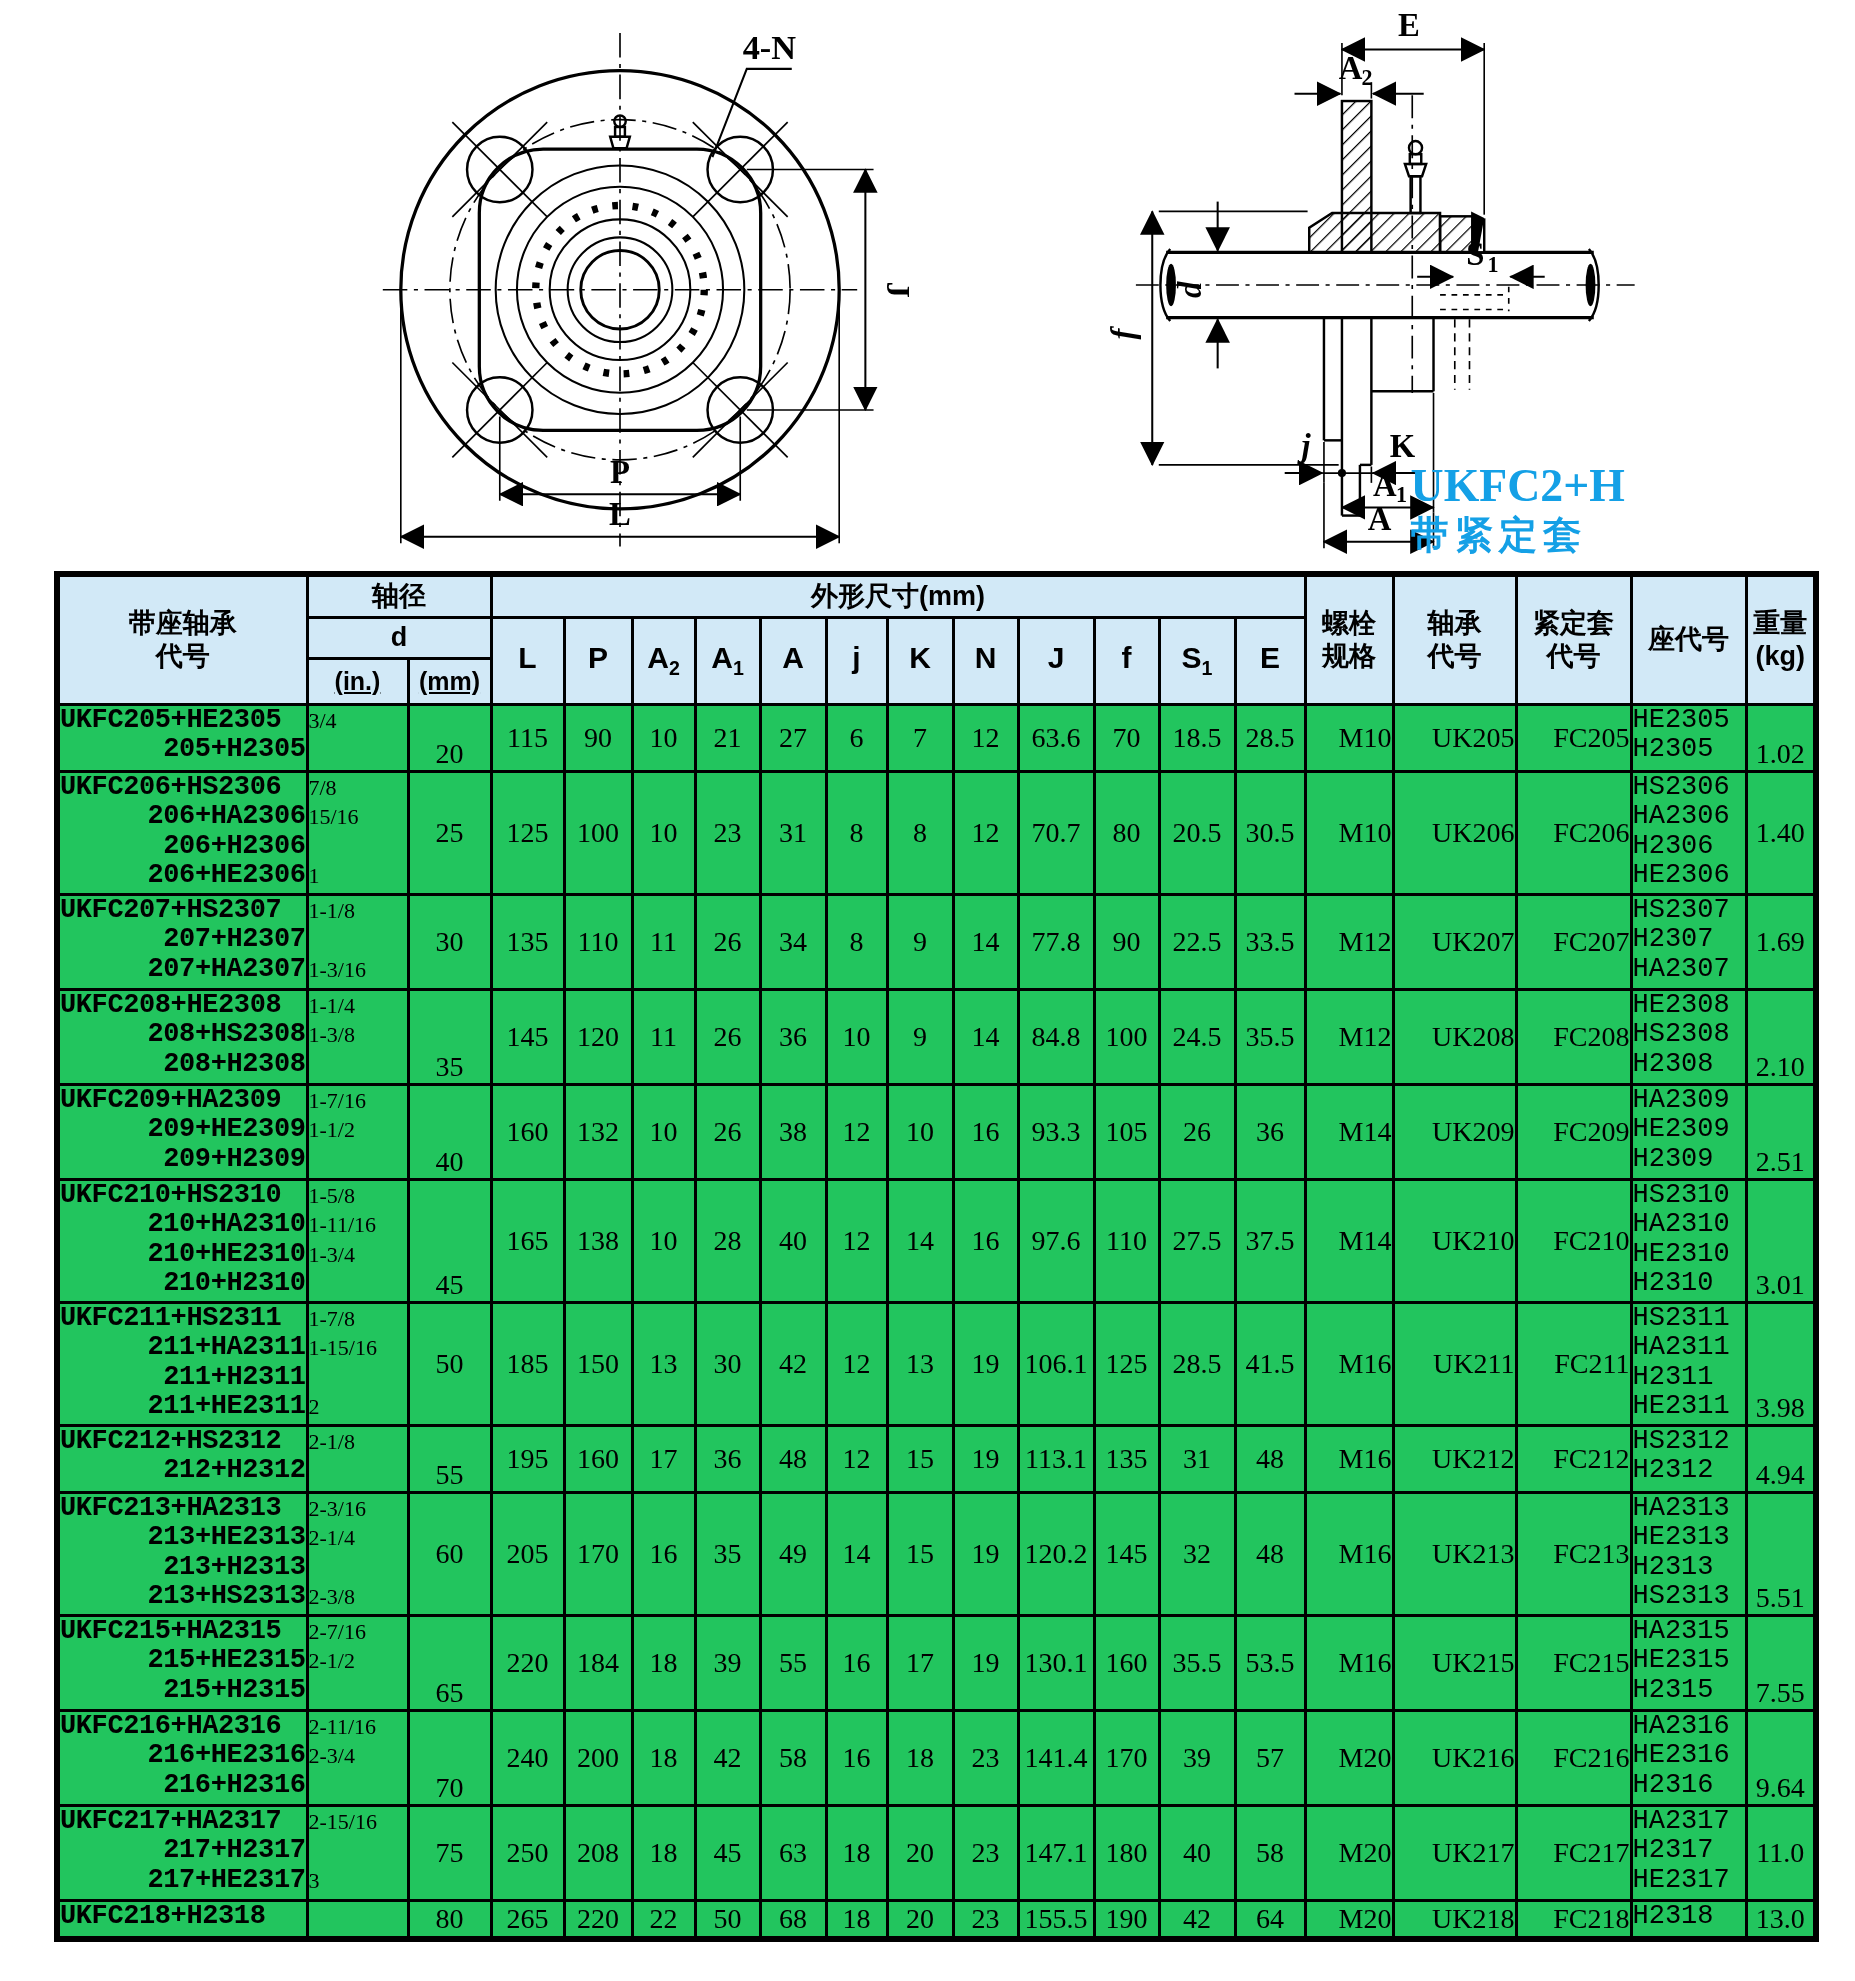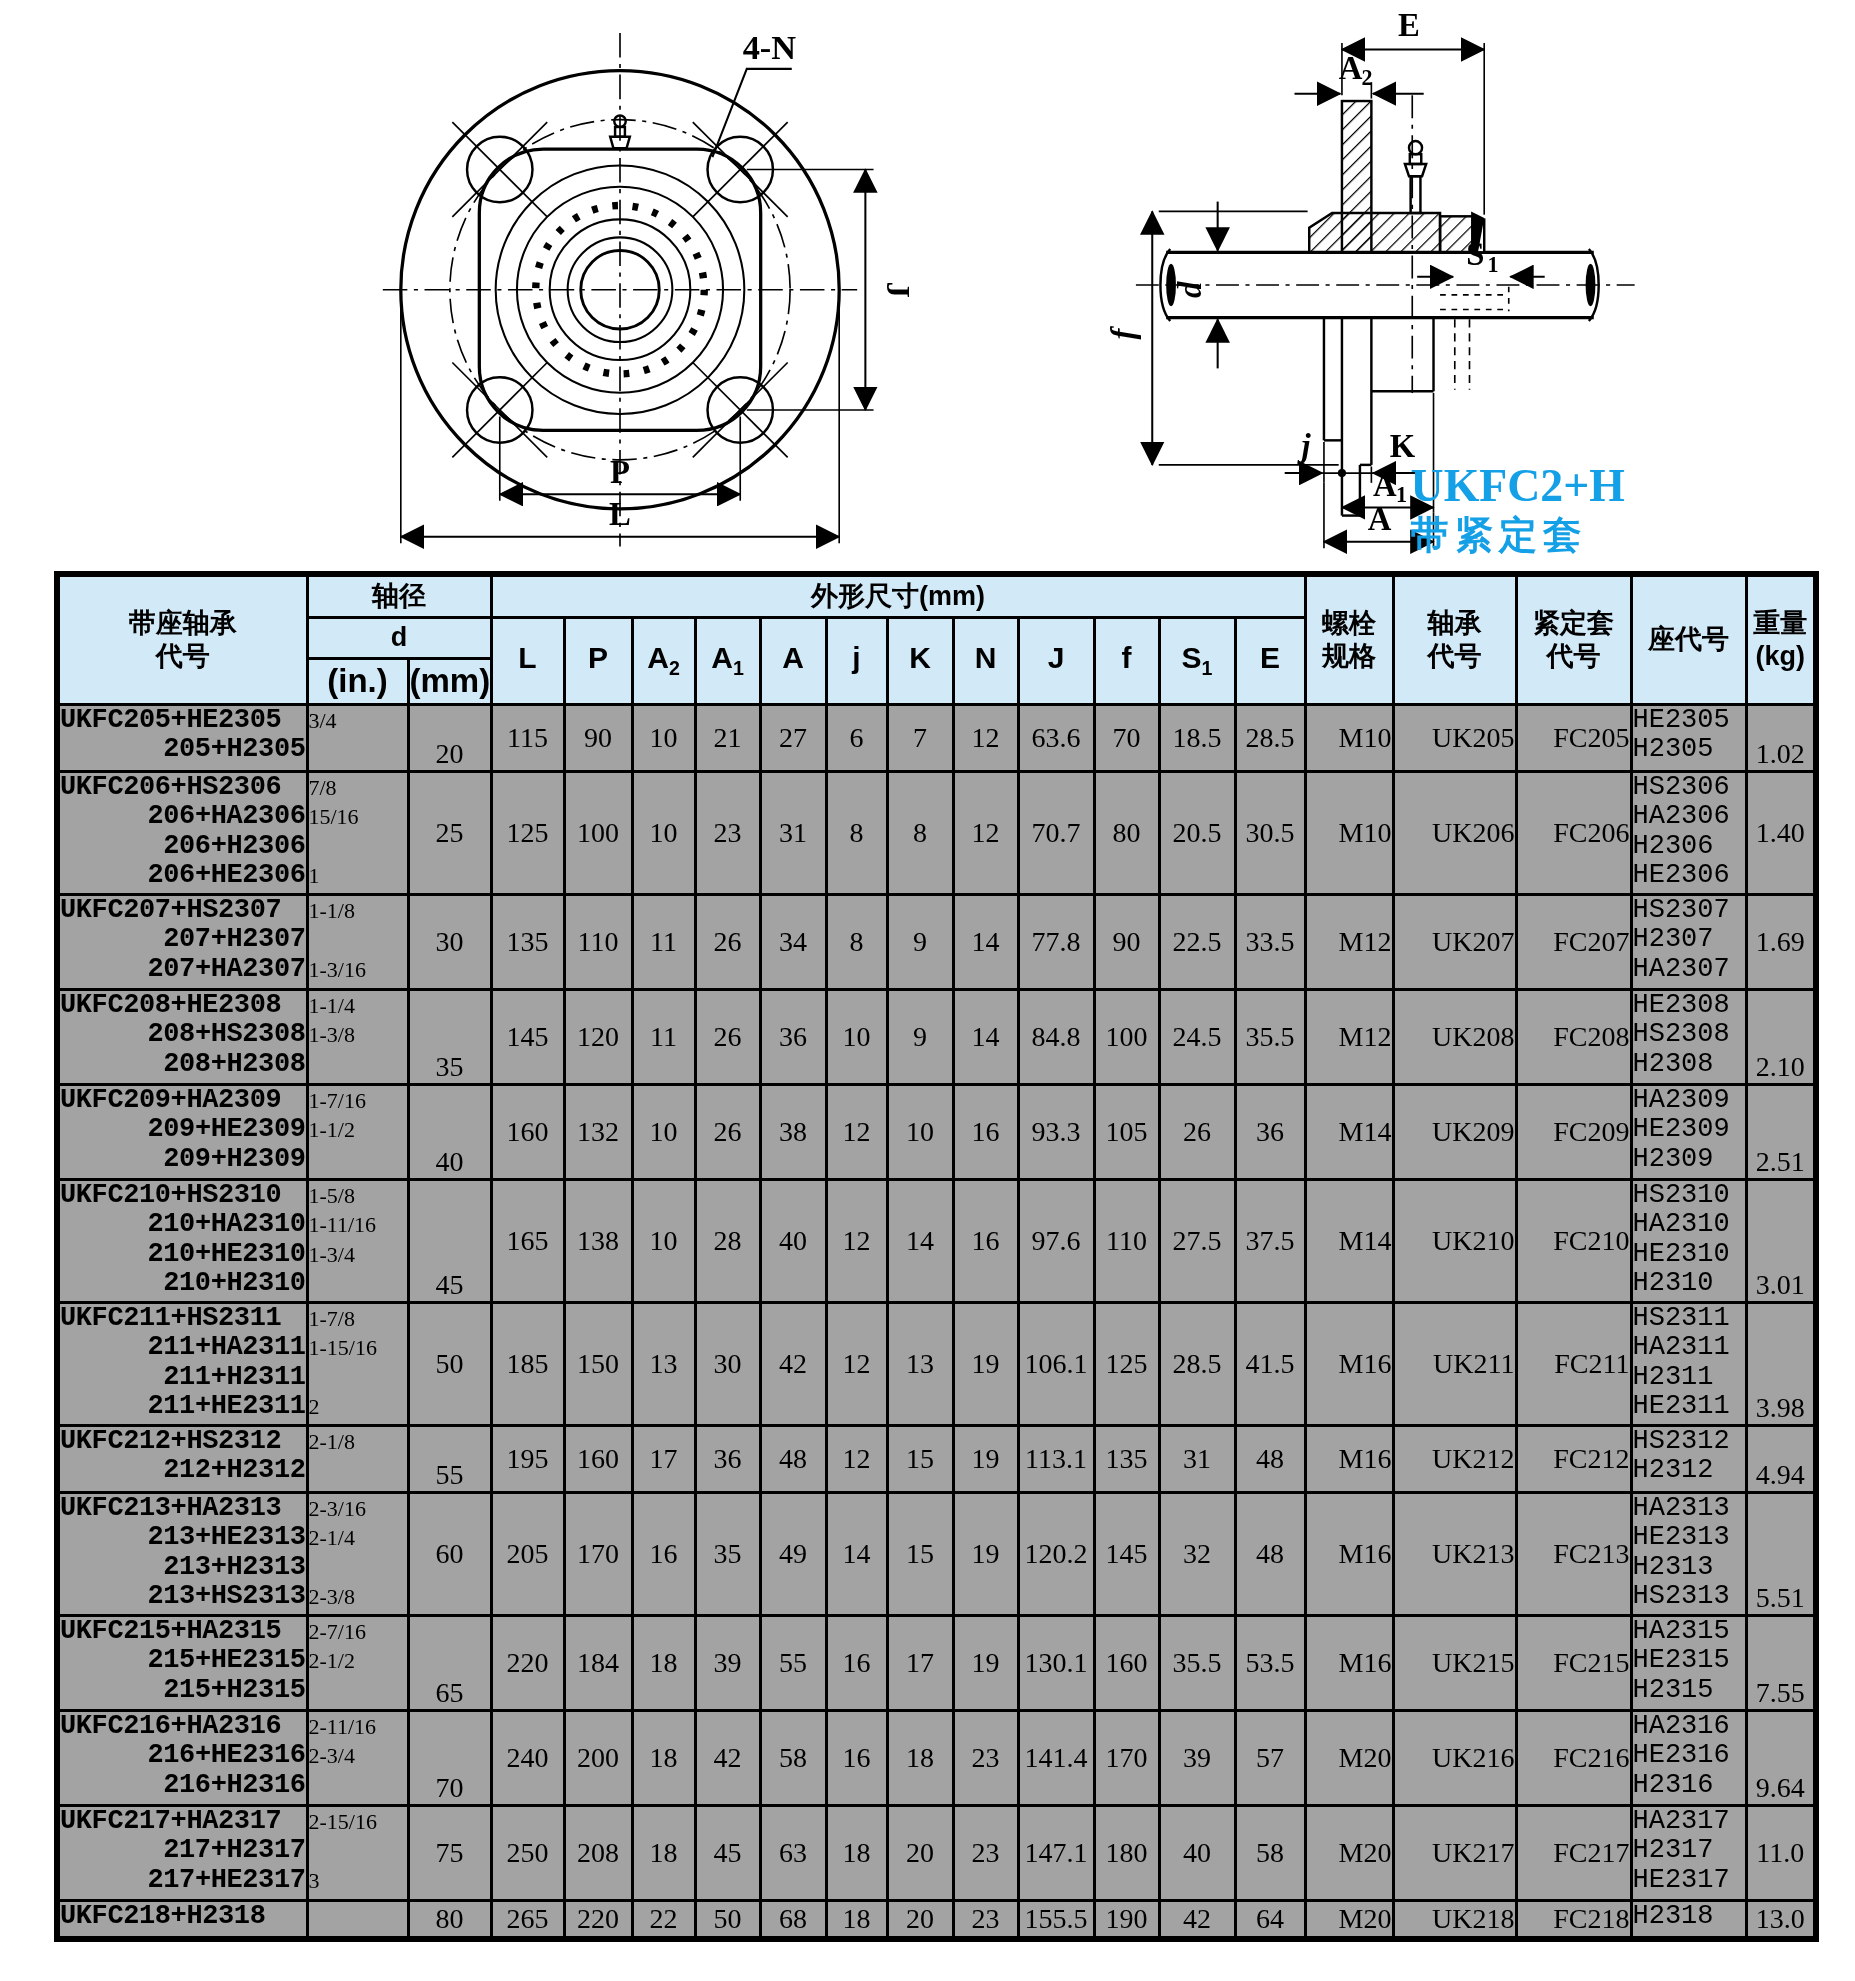--- a/index.html
+++ b/index.html
@@ -2,28 +2,28 @@
 <html style="font-size:13px"><head>
 <meta charset="utf-8">
 <style>
   html,body{margin:0;padding:0;background:#fff;}
   #page{position:relative;width:1856px;height:1981px;background:#ffffff;overflow:hidden;
         font-family:"Liberation Sans",sans-serif;}
   svg text{font-family:"Liberation Serif",serif;}
   .dwg{position:absolute;}
   
   #spec-table{position:absolute;left:54px;top:571px;width:1759px;border-collapse:collapse;
-              table-layout:fixed;background:#a3a3a3;border:6.5px solid #000;}
+              table-layout:fixed;background:#22c55e;border:6.5px solid #000;}
   #spec-table th,#spec-table td{border:3.3px solid #000;padding:0;overflow:hidden;}
   #spec-table th{background:#d2e9f7;font-weight:bold;color:#000;}
   th.hb{border-bottom-width:6.5px;}
   .th-cn{font-size:27px;line-height:33px;font-family:"Liberation Sans",sans-serif;}
   .th-dim{font-size:30px;font-family:"Liberation Sans",sans-serif;}
   .th-dim sub{font-size:19.6px;}
-  .th-small{font-size:33px;font-family:"Liberation Sans",sans-serif;}
+  .th-small{font-size:25px;font-family:"Liberation Sans",sans-serif;text-decoration:underline;}
   td{font-size:28px;color:#000;}
   .c-dim,.c-mm,.c-wt{font-family:"Liberation Serif",serif;text-align:center;}
   .c-bolt,.c-brg,.c-slv{font-family:"Liberation Serif",serif;text-align:right;vertical-align:middle;}
   .c-code{font-family:Liberation Mono, monospace;font-weight:bold;font-size:27px;
           letter-spacing:-0.4px;vertical-align:top;padding:3.3px 4.9px 0 3.3px;}
   .c-code .ln{height:29.5px;line-height:29.5px;text-align:right;white-space:nowrap;}
   .c-code .ln.first{text-align:left;}
   .c-in{font-family:"Liberation Serif",serif;font-size:22px;vertical-align:top;padding:3.3px 0 0 6.5px;}
   .c-in .ln{height:29.5px;line-height:29.5px;text-align:left;white-space:nowrap;}
   .c-seat{font-family:Liberation Mono, monospace;font-size:27px;vertical-align:top;padding:3.3px 0 0 6.5px;}

